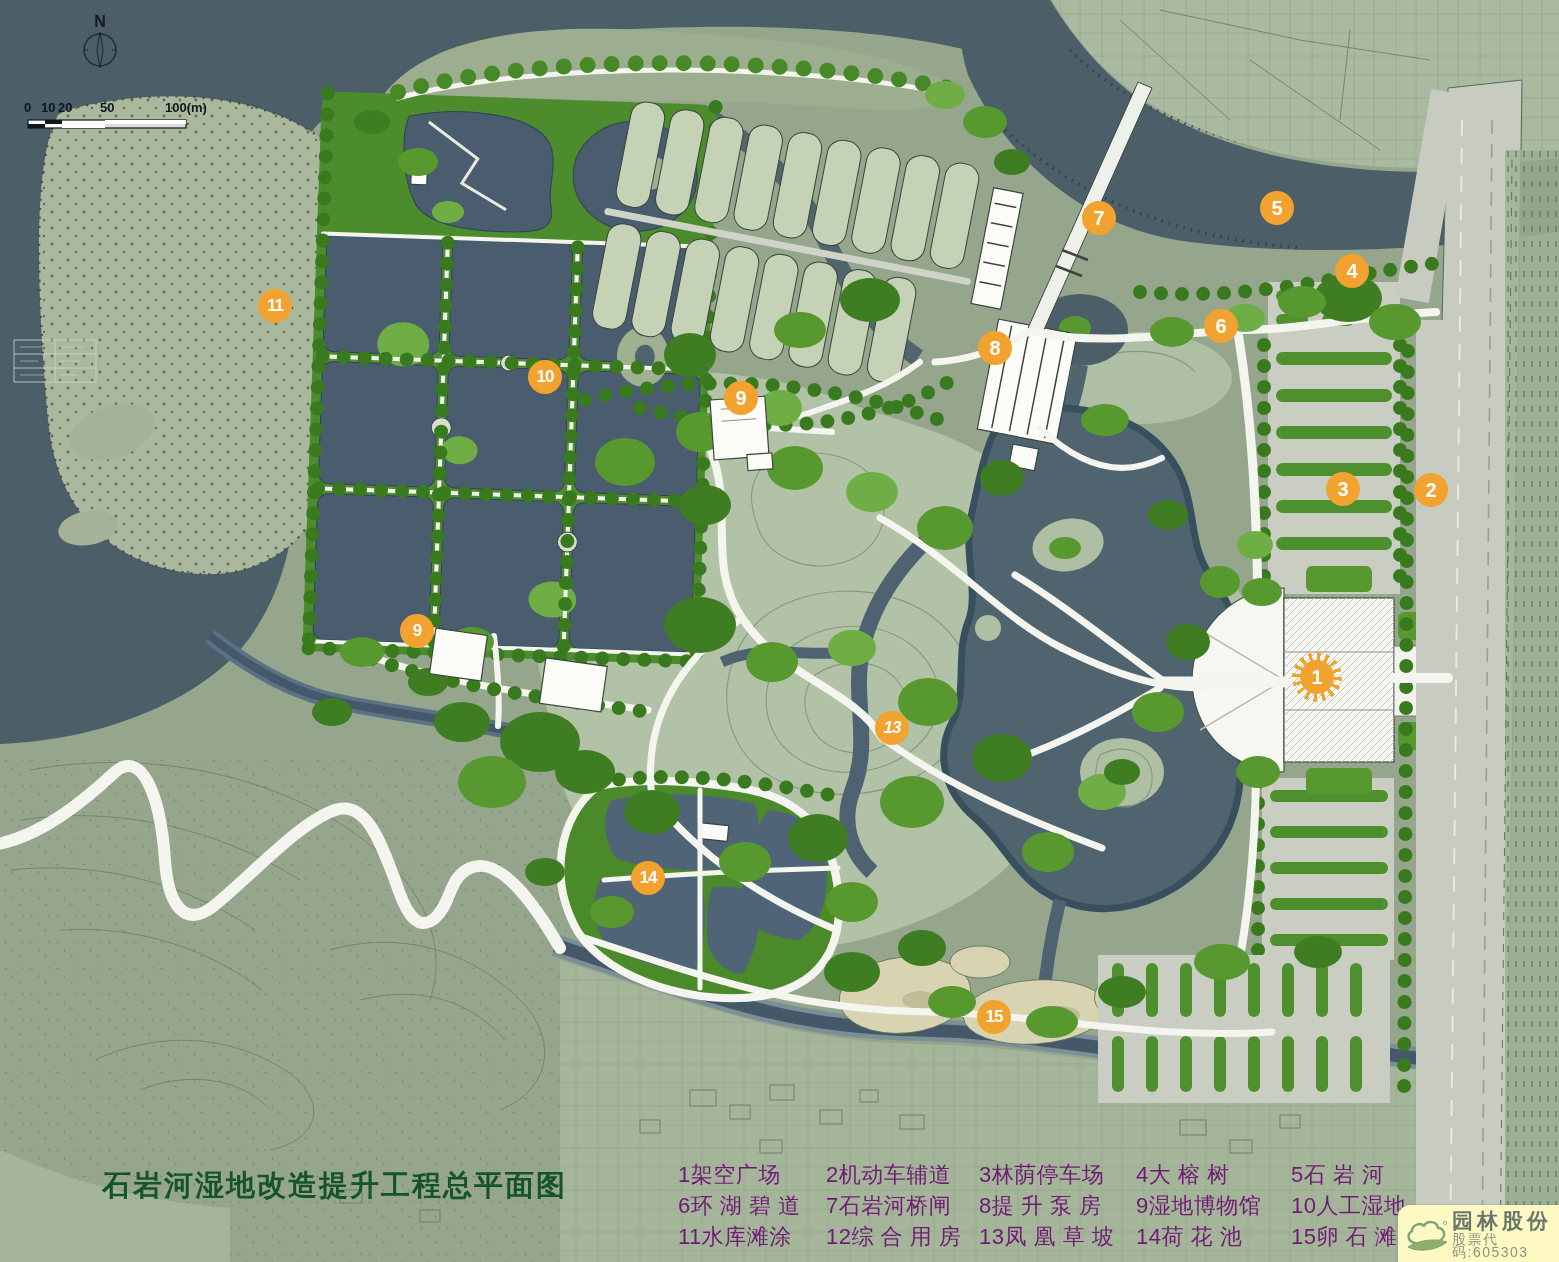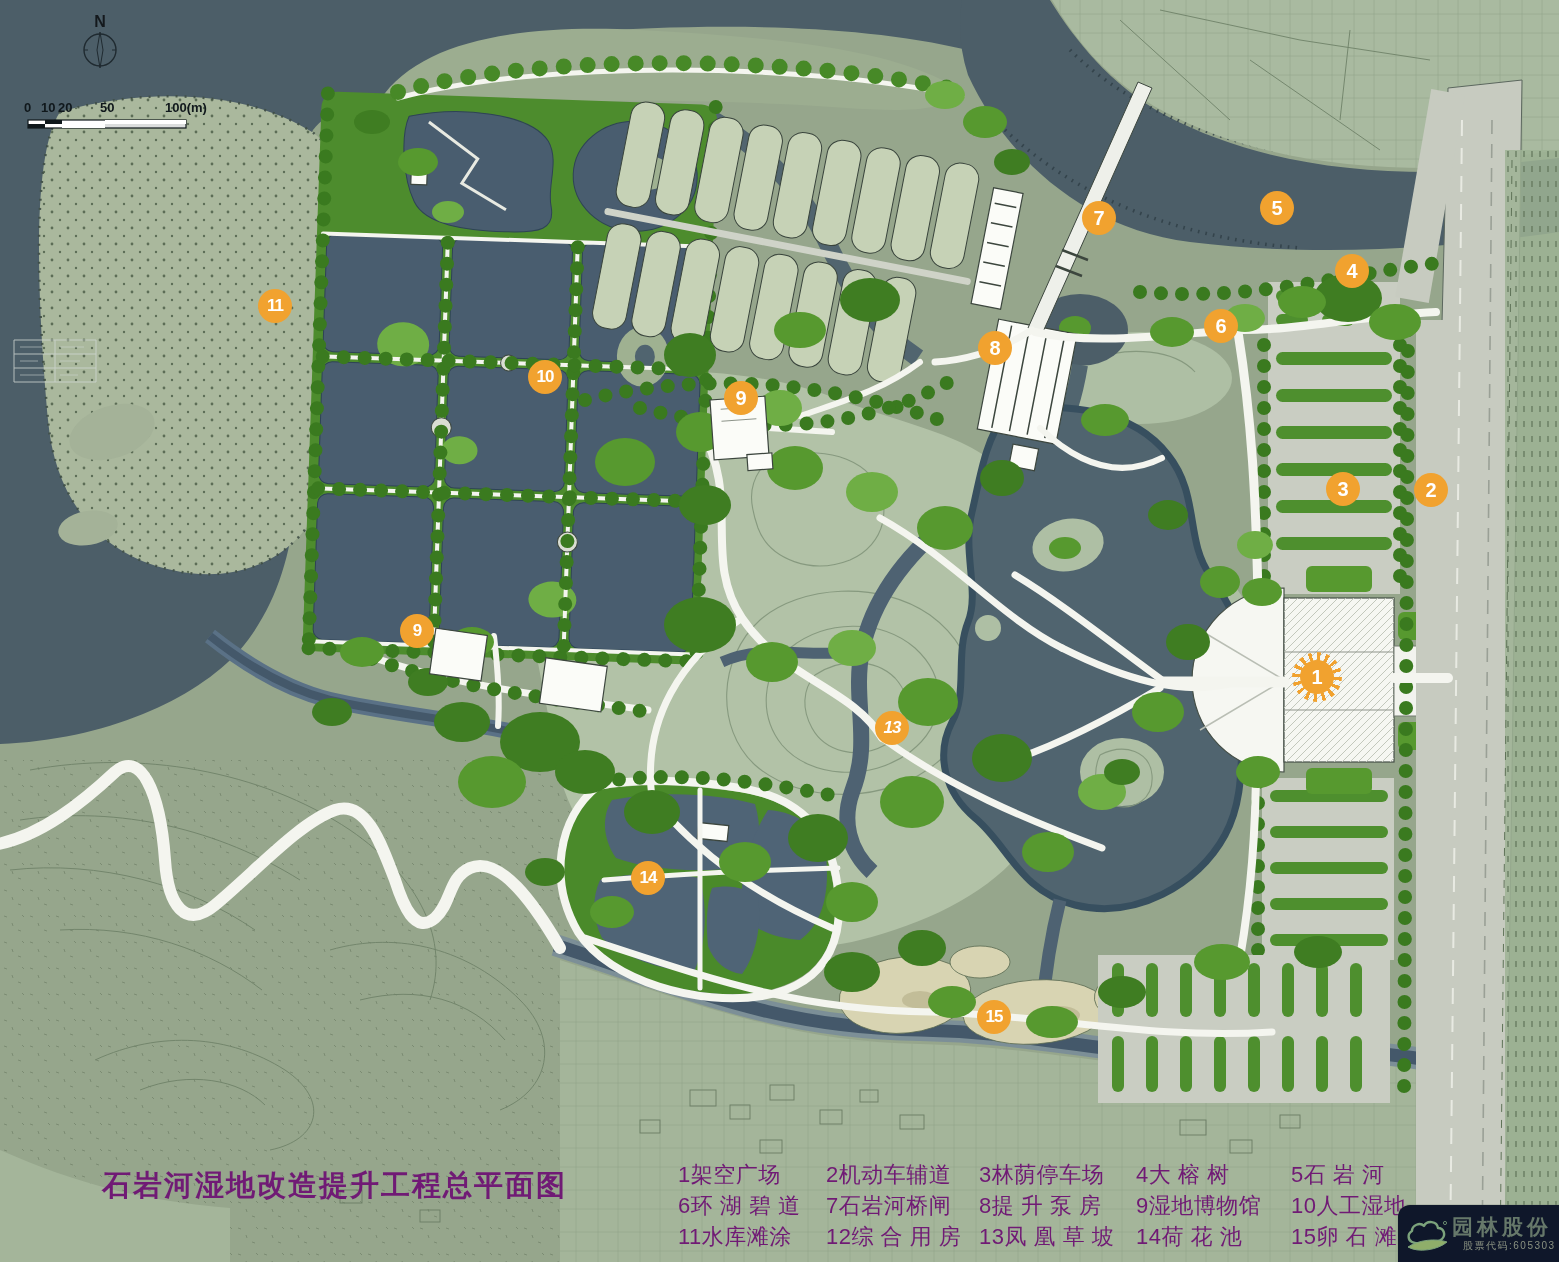--- a/index.html
+++ b/index.html
@@ -23,32 +23,32 @@
   .pbar{fill:#4e8f2e;}
   .sb-label{font:bold 13px "Liberation Sans","DejaVu Sans",sans-serif;fill:#10181c;}
 
   
   .marker{position:absolute;width:34px;height:34px;margin:-17px 0 0 -17px;border-radius:50%;
           background:#f1a22f;color:#fff;font-weight:bold;font-size:20px;line-height:34px;
           text-align:center;z-index:6;}
   .marker.two{font-size:17px;letter-spacing:-1px;}
   .marker.burst::before{content:"";position:absolute;inset:-8px;border-radius:50%;z-index:-1;
           background:repeating-conic-gradient(#f1a22f 0deg 9deg,rgba(241,162,47,0) 9deg 22.5deg);}
-  .plan-title{position:absolute;left:102px;top:1166px;z-index:5;color:#701a75;
+  .plan-title{position:absolute;left:102px;top:1166px;z-index:5;color:#14532d;
           font-size:29px;font-weight:bold;letter-spacing:2px;}
   .legend{position:absolute;left:678px;top:1159px;z-index:5;display:grid;
           grid-template-columns:148px 153px 157px 155px 120px;color:#701a75;
           font-size:22px;font-weight:500;line-height:31px;letter-spacing:.5px;}
   .logo-box{position:absolute;right:0;bottom:0;width:161px;height:57px;z-index:8;
-          background:#0f172a;border-radius:12px 0 0 0;display:flex;align-items:center;
+          background:#fef9c3;border-radius:12px 0 0 0;display:flex;align-items:center;
           box-shadow:0 0 0 1px rgba(120,130,110,.25);}
   .logo-icon{width:46px;height:40px;margin:4px 2px 0 6px;flex:0 0 auto;}
   .logo-texts{display:flex;flex-direction:column;}
   .logo-name{color:#66786a;font-size:21px;font-weight:bold;letter-spacing:4px;line-height:24px;}
-  .logo-code{color:#8a9282;font-size:10px;letter-spacing:1.5px;line-height:13px;margin-left:11px;}
+  .logo-code{color:#8a9282;font-size:14px;letter-spacing:1.5px;line-height:13px;}
 </style>
 </head>
 <body>
 
 <div class="stage">
 
 <svg class="map" width="1559" height="1262" viewBox="0 0 1559 1262">
   <defs>
     <pattern id="dots" width="16" height="16" patternUnits="userSpaceOnUse">
       <circle cx="4" cy="4" r="1.4" fill="#54654f"></circle>

